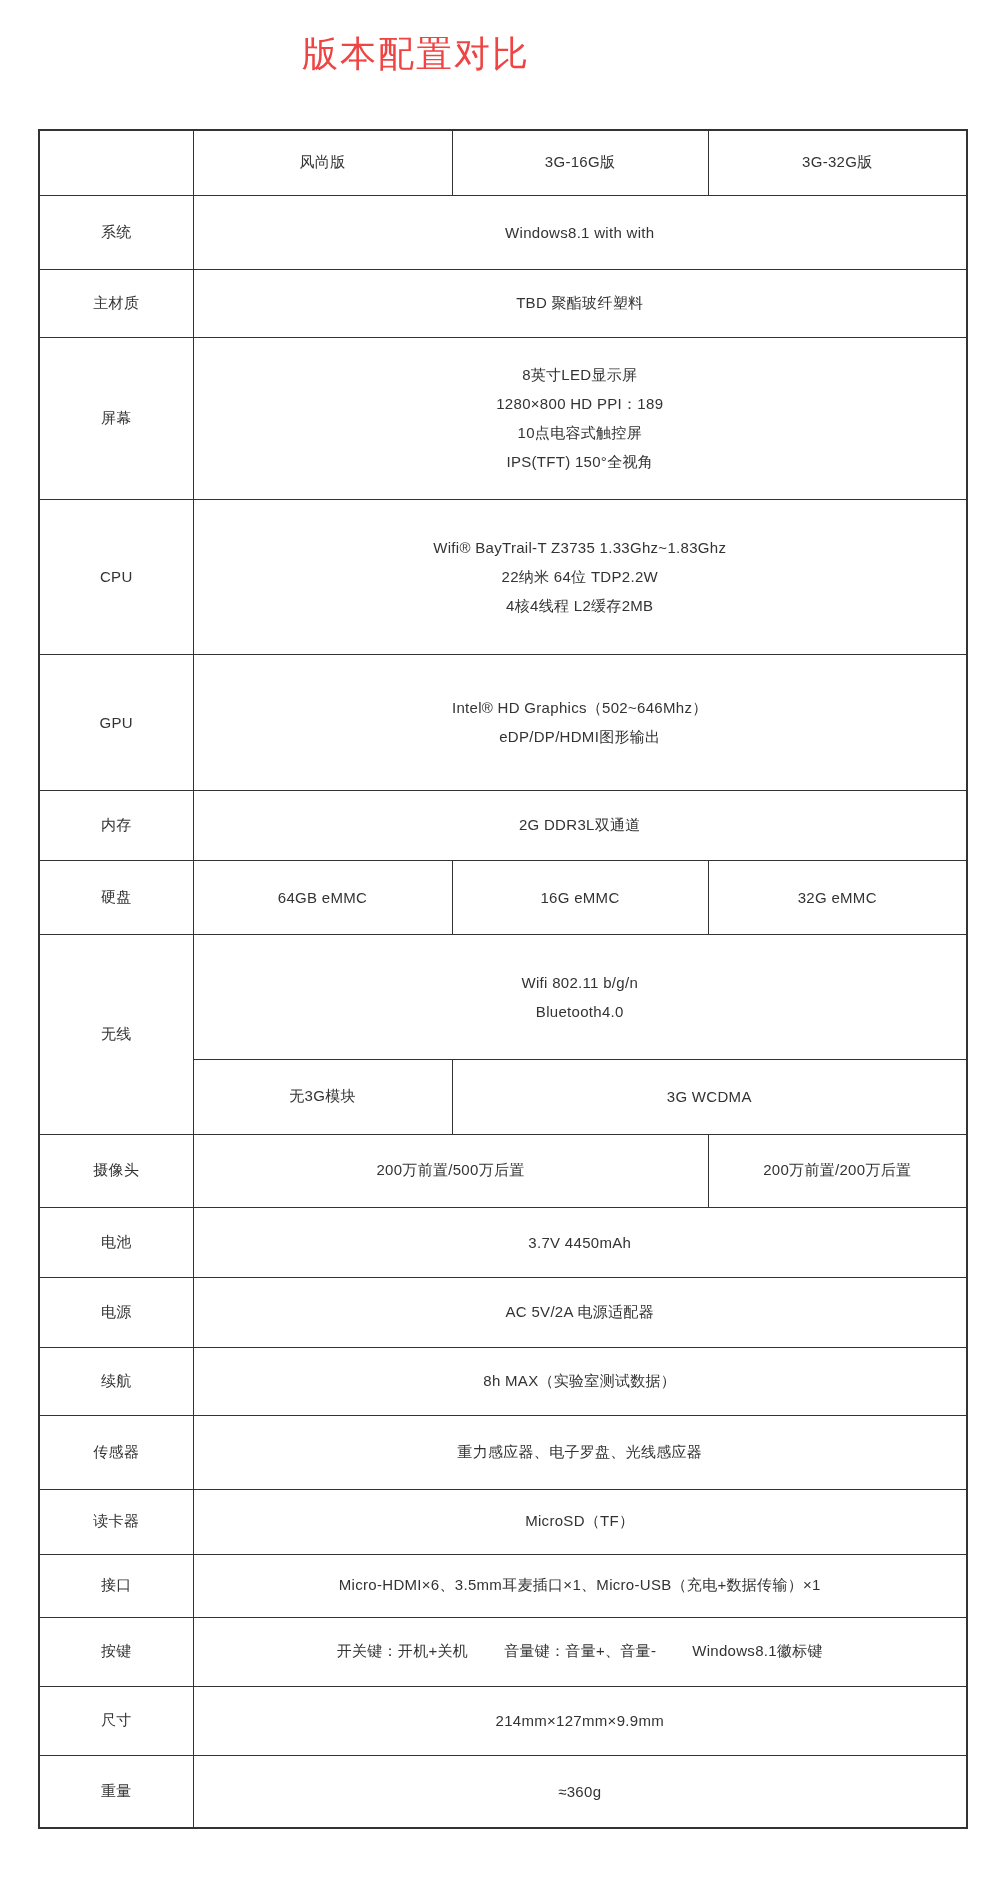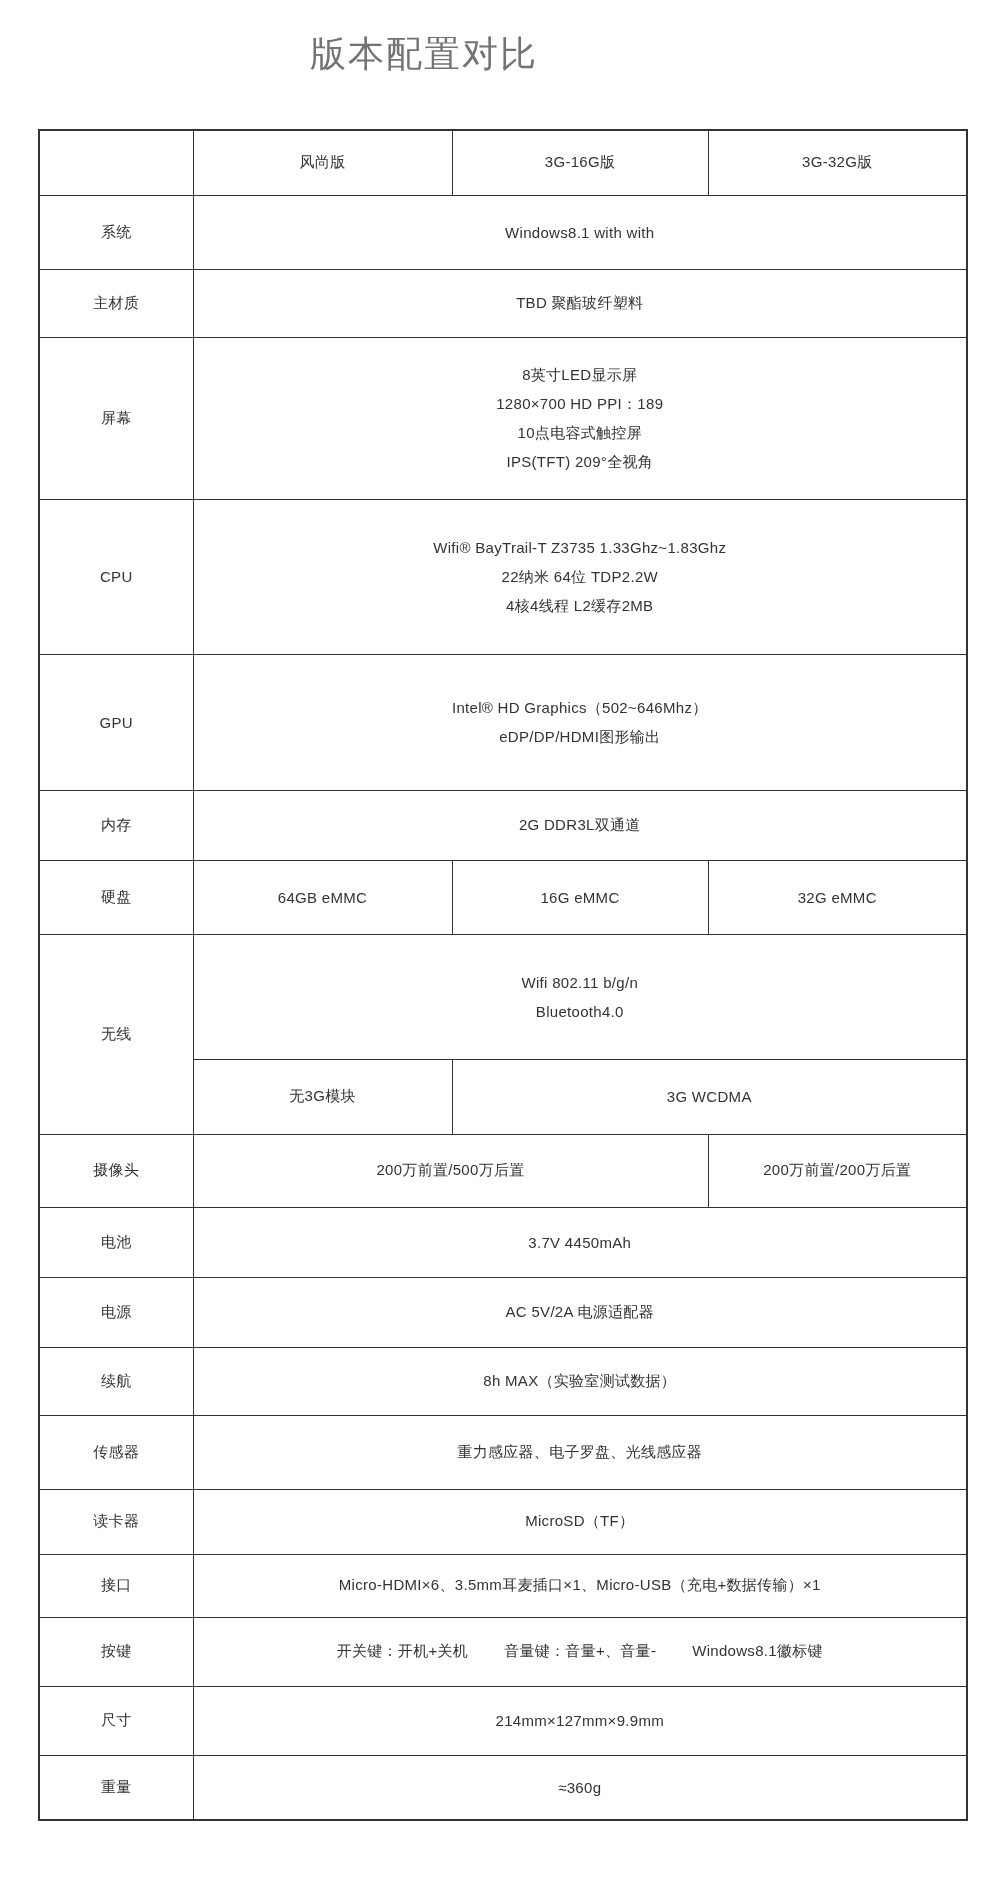--- a/index.html
+++ b/index.html
@@ -7,28 +7,28 @@
     position:relative;
     width:1000px;
     height:1900px;
     background:#ffffff;
     font-family:"Liberation Sans","DejaVu Sans",sans-serif;
     color:#333333;
   }
   .title{
     position:absolute;
     top:30px;
-    left:8px;
+    left:0;
     width:832px;
     margin:0;
     text-align:center;
     font-size:36px;
     font-weight:400;
     letter-spacing:2px;
-    color:#737373;
+    color:#ef4444;
   }
   table.spec{
     position:absolute;
     left:38px;
     top:129px;
     width:928px;
     border-collapse:collapse;
     table-layout:fixed;
     border:2px solid #333333;
   }
@@ -83,23 +83,23 @@
     <tr style="height:68px">
       <td class="lbl">主材质</td>
       <td colspan="3">TBD 聚酯玻纤塑料</td>
     </tr>
 
     <tr style="height:162px">
       <td class="lbl">屏幕</td>
       <td colspan="3">
         <div class="ml">
           <div>8英寸LED显示屏</div>
-          <div>1280×700 HD PPI：189</div>
+          <div>1280×800 HD PPI：189</div>
           <div>10点电容式触控屏</div>
-          <div>IPS(TFT) 209°全视角</div>
+          <div>IPS(TFT) 150°全视角</div>
         </div>
       </td>
     </tr>
 
     <tr style="height:155px">
       <td class="lbl">CPU</td>
       <td colspan="3">
         <div class="ml">
           <div>Wifi® BayTrail-T Z3735 1.33Ghz~1.83Ghz</div>
           <div>22纳米 64位 TDP2.2W</div>
@@ -190,20 +190,20 @@
           <span>Windows8.1徽标键</span>
         </div>
       </td>
     </tr>
 
     <tr style="height:69px">
       <td class="lbl">尺寸</td>
       <td colspan="3">214mm×127mm×9.9mm</td>
     </tr>
 
-    <tr style="height:65px">
+    <tr style="height:73px">
       <td class="lbl">重量</td>
       <td colspan="3">≈360g</td>
     </tr>
 
   </tbody>
     </table>
 </div>
 
 </body></html>

